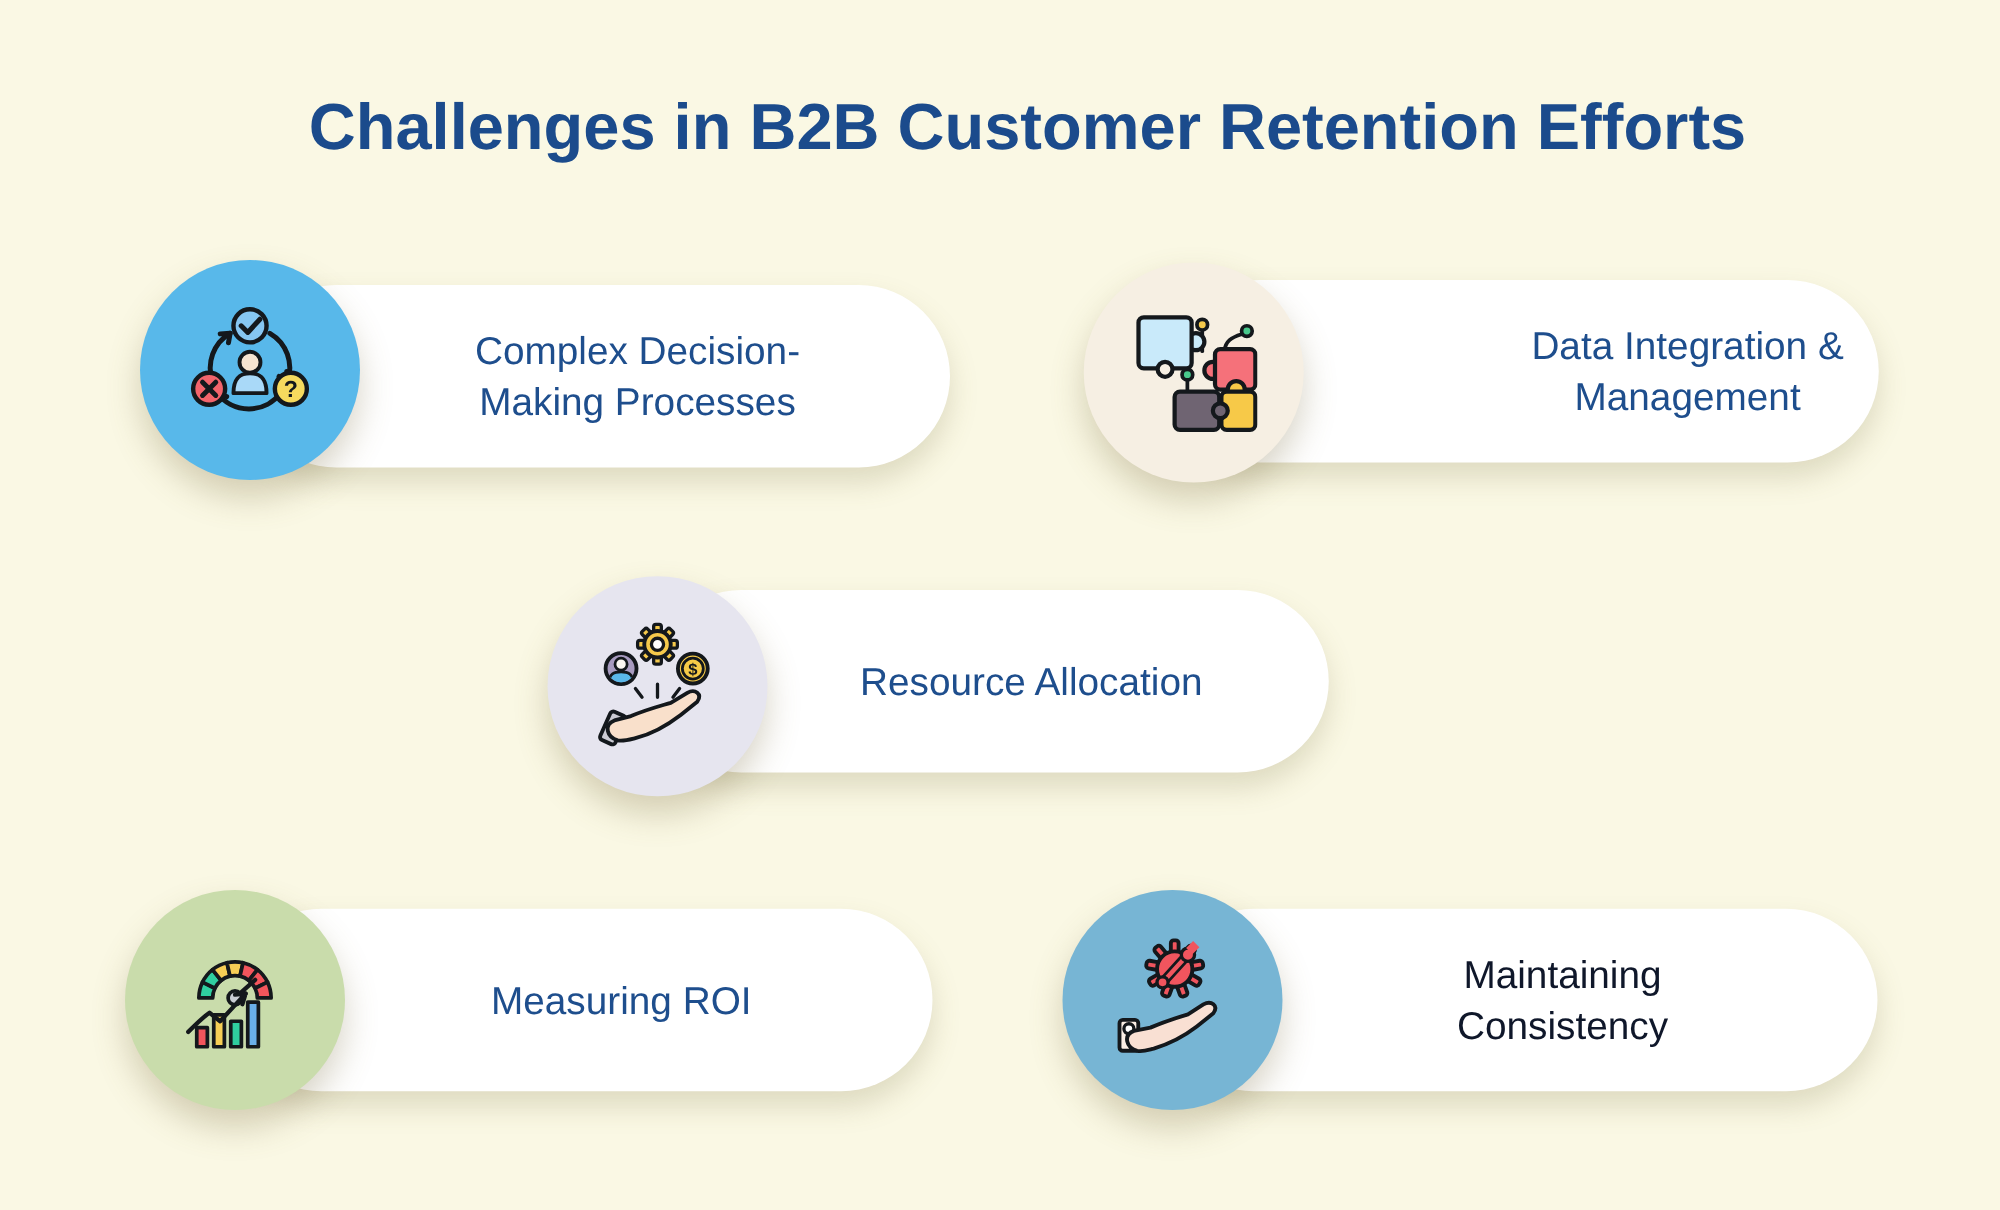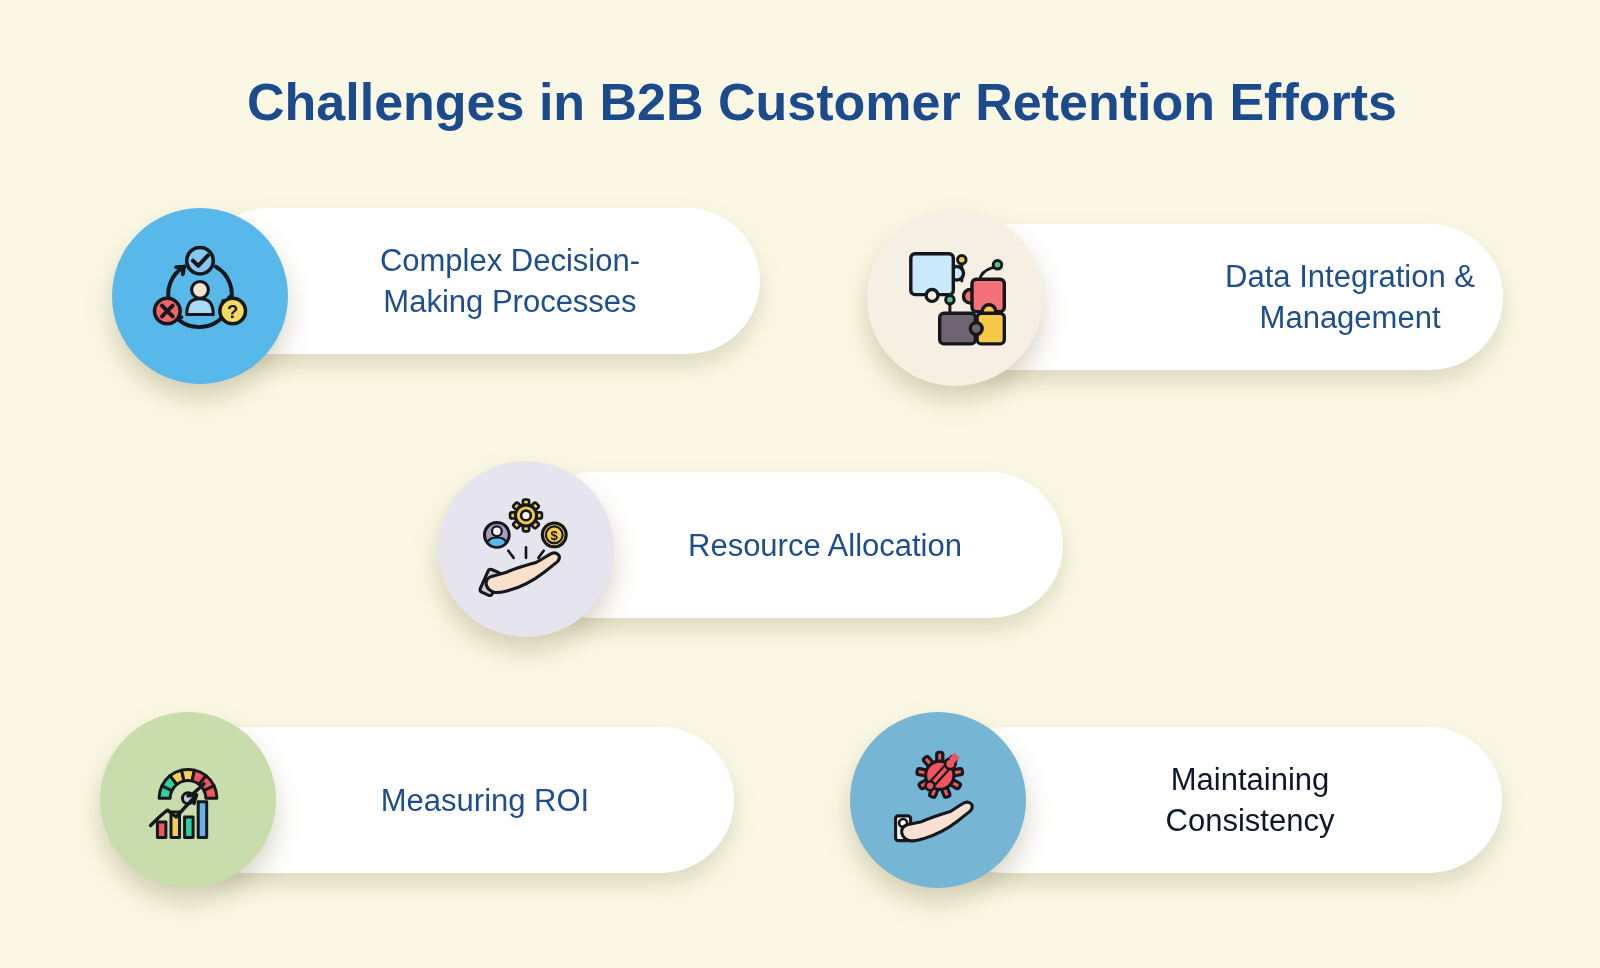--- a/index.html
+++ b/index.html
@@ -10,24 +10,24 @@
   .circle{position:absolute;width:176px;height:176px;border-radius:50%;z-index:2;
           display:flex;align-items:center;justify-content:center;
           box-shadow:0 14px 26px rgba(125,112,70,0.30);}
   .pill{position:absolute;height:146px;border-radius:73px;background:#FFFFFF;z-index:1;
         display:flex;align-items:center;justify-content:center;
         box-shadow:0 12px 22px rgba(125,112,70,0.22);
         padding-right:28px;box-sizing:border-box;}
   .label{margin:0;font-size:31px;line-height:41px;font-weight:500;text-align:center;
          white-space:pre-line;}
   
-  .c1-circle{left:112px;top:208px;}  .c1-pill{left:196px;top:208px;width:564px;padding-left:92px;}
+  .c1-circle{left:112px;top:208px;}  .c1-pill{left:196px;top:228px;width:564px;padding-left:92px;}
   .c2-circle{left:867px;top:210px;}  .c2-pill{left:935px;top:224px;width:568px;padding-left:108px;justify-content:flex-end;}
   .c3-circle{left:438px;top:461px;}  .c3-pill{left:520px;top:472px;width:543px;padding-left:95px;}
-  .c4-circle{left:100px;top:712px;}  .c4-pill{left:172px;top:727px;width:562px;padding-left:92px;}
+  .c4-circle{left:100px;top:712px;}  .c4-pill{left:184px;top:727px;width:562px;padding-left:92px;}
   .c5-circle{left:850px;top:712px;}  .c5-pill{left:930px;top:727px;width:572px;padding-left:96px;}
   svg{display:block;}
 </style>
 </head>
 <body>
 
 <div class="canvas" style="background: rgb(250, 248, 228); padding-left: 44px;">
 
   <h1 class="title" style="color: rgb(27, 75, 140);">Challenges in B2B Customer Retention Efforts</h1>
 

